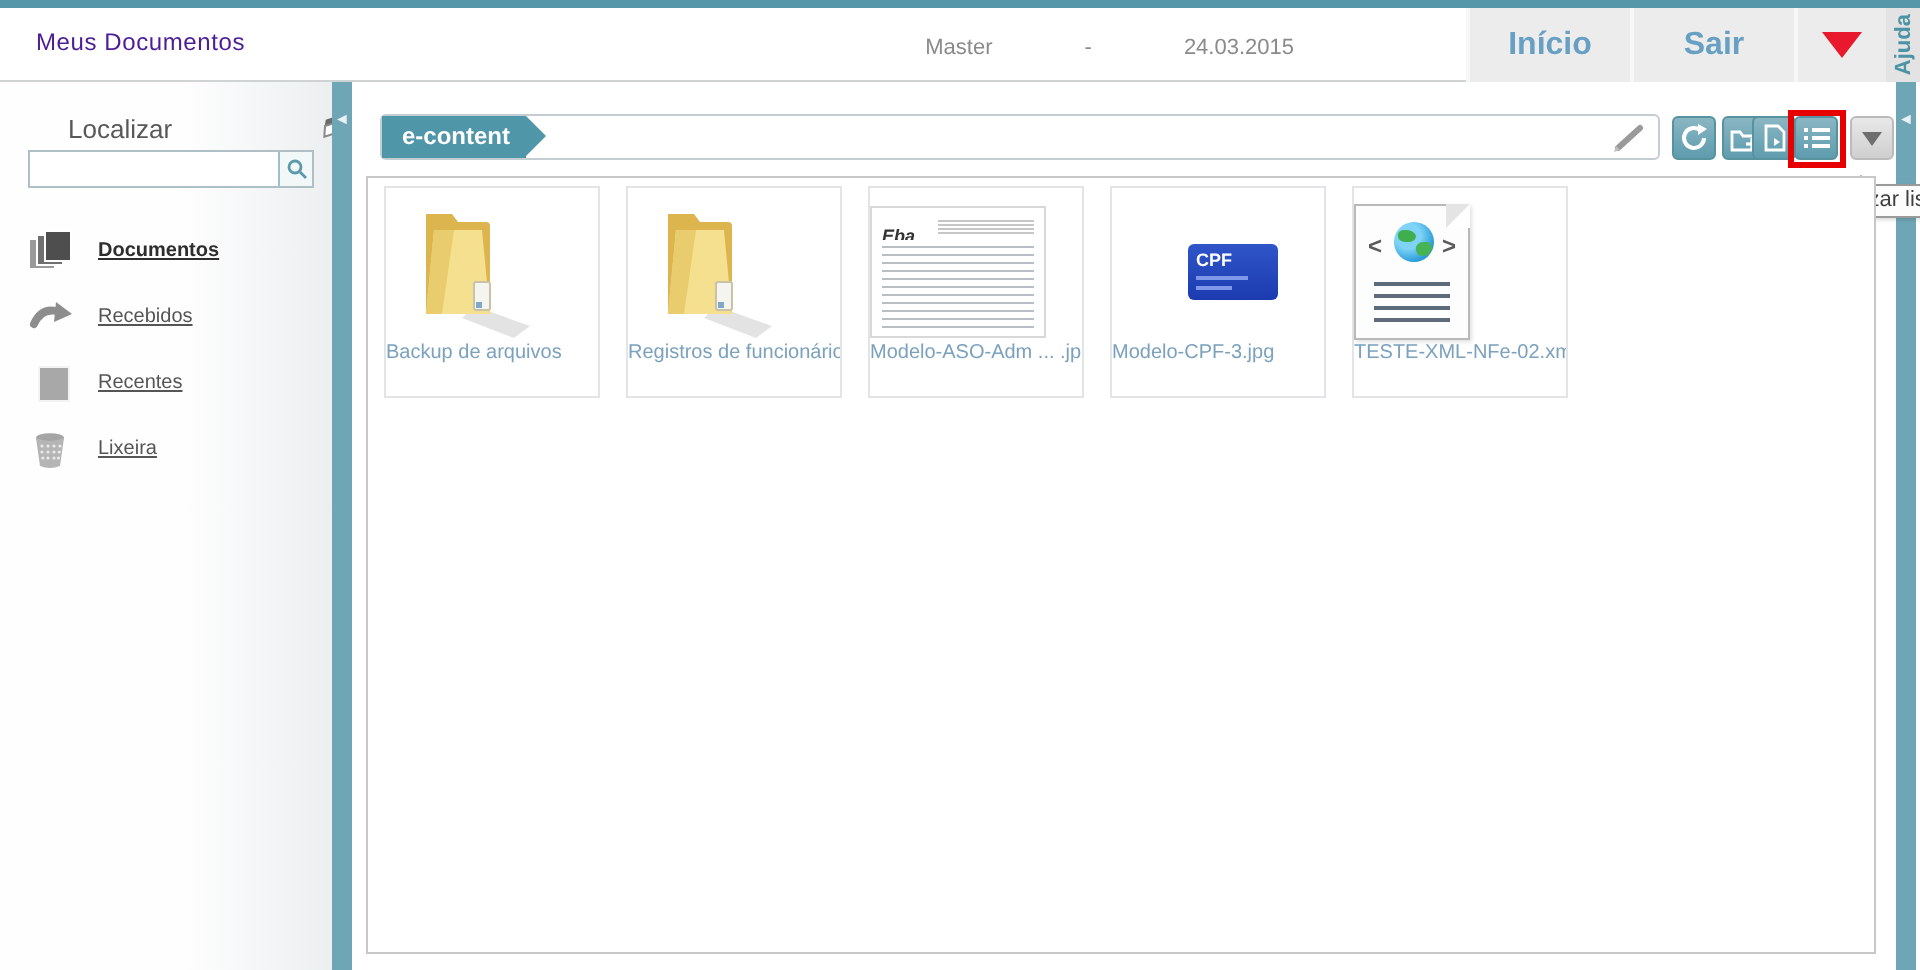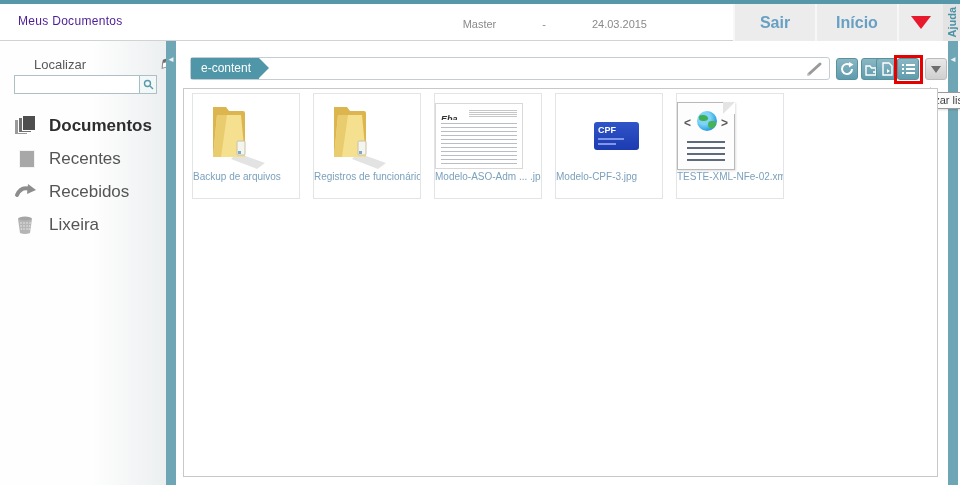--- a/index.html
+++ b/index.html
@@ -30,36 +30,36 @@
   .loc-row { position:absolute; left:14px; top:16px; width:140px; display:flex; justify-content:space-between; align-items:center;margin-left:20px; }
   .loc-label { font-size:13px; color:#585858; }
   .search-wrap { position:absolute; left:14px; top:34px; width:143px; height:19px;
                  border:1px solid #aebfc6; background:#fff; display:flex; }
   .search-input { flex:1; border:0; outline:none; font-size:11px; padding:0 3px; color:#444; min-width:0; }
   .search-btn { width:17px; height:17px; border-left:1px solid #9fc0cb; background:#f2f7f8;
                 display:flex; align-items:center; justify-content:center; cursor:pointer; }
   .menu { position:absolute; left:0; top:68px; width:166px; }
   .menu-item { display:flex; align-items:center; height:33px; padding-left:14px; cursor:pointer; }
   .menu-item .mi-icon { width:26px; height:22px; position:relative; margin-right:9px; flex:none; }
-  .menu-item .mi-label { font-size:17px; color:#555; }
+  .menu-item .mi-label { font-size:10px; color:#555;text-decoration:underline; }
   .menu-item.active .mi-label { font-weight:bold; color:#2e2e2e; }
 
   .stack-pg { position:absolute; width:14px; height:16px; border:1px solid #fff; }
 
   
   .vstrip { position:absolute; top:41px; width:10px; height:444px; background:#6fa6b6; }
   .vstrip .arrow { position:absolute; top:14px; left:1px; font-size:8px; color:#e8f1f4; cursor:pointer; }
   .strip-left { left:166px; }
   .strip-right { left:948px; }
 
   
   .crumb-bar { position:absolute; left:190px; top:57px; width:640px; height:23px; background:#fff;
                border:1px solid #c4cdd2; border-radius:3px; }
   .crumb-tag { position:absolute; left:0px; top:0px; height:21px; min-width:64px; background:#4f96a8;
-               color:#fff; font-weight:normal; font-size:12px; line-height:21px; padding:0 8px 0 10px; cursor:pointer; }
+               color:#fff; font-weight:bold; font-size:12px; line-height:21px; padding:0 8px 0 10px; cursor:pointer; }
   .crumb-tag:after { content:""; position:absolute; right:-10px; top:0; width:0; height:0;
                border-top:10.5px solid transparent; border-bottom:10.5px solid transparent; border-left:10px solid #4f96a8; }
   .pencil { position:absolute; right:6px; top:3px; width:18px; height:16px; cursor:pointer; }
 
   .tbtn { position:absolute; top:58px; width:22px; height:22px; border-radius:3px; cursor:pointer;
           background:linear-gradient(#8ab6c3,#5e9cae); border:1px solid #57929f;
           display:flex; align-items:center; justify-content:center; color:#fff; }
   .tbtn svg { display:block; }
   .red-frame { position:absolute; left:894px; top:55px; width:29px; height:29px; border:3px solid #e60000; }
   .tbtn.gray { background:linear-gradient(#e8e8e8,#cfcfcf); border:1px solid #bbb; }
@@ -127,22 +127,22 @@
 
 <div class="app">
 
   <div class="topline"></div>
   <div class="header">
     <div class="header-title">Meus Documentos</div>
     <div class="session">
       <span>Master</span><span>-</span><span>24.03.2015</span>
     </div>
     <div class="hdr-right">
+      <div class="hdr-btn text">Início</div>
       <div class="hdr-btn text">Sair</div>
-      <div class="hdr-btn text">Início</div>
       <div class="hdr-btn tri">
         <span class="tri-red"></span>
       </div>
       <div class="help-tab">
         <span>Ajuda</span>
       </div>
     </div>
   </div>
 
   <div class="sidebar">
@@ -167,32 +167,32 @@
       <div class="menu-item active">
         <span class="mi-icon">
           <span class="stack-pg" style="left:0;top:4px;background:#9a9a9a;"></span>
           <span class="stack-pg" style="left:4px;top:2px;background:#707070;"></span>
           <span class="stack-pg" style="left:8px;top:0;background:#4e4e4e;"></span>
         </span>
         <span class="mi-label">Documentos</span>
       </div>
       <div class="menu-item">
         <span class="mi-icon">
-          <span class="stack-pg" style="left:5px;top:2px;background:#a8a8a8;width:16px;height:18px;border-color:#f3f3f3;"></span>
-        </span>
-        <span class="mi-label">Recentes</span>
-      </div>
-      <div class="menu-item">
-        <span class="mi-icon">
           <svg width="24" height="20" viewBox="0 0 24 20">
             <path d="M3,14 Q7,5 16,8" fill="none" stroke="#8d8d8d" stroke-width="4" stroke-linecap="round"></path>
             <polygon points="14,3 22,9 13,13" fill="#8d8d8d"></polygon>
           </svg>
         </span>
         <span class="mi-label">Recebidos</span>
+      </div>
+      <div class="menu-item">
+        <span class="mi-icon">
+          <span class="stack-pg" style="left:5px;top:2px;background:#a8a8a8;width:16px;height:18px;border-color:#f3f3f3;"></span>
+        </span>
+        <span class="mi-label">Recentes</span>
       </div>
       <div class="menu-item">
         <span class="mi-icon">
           <svg width="22" height="22" viewBox="0 0 22 22">
             <ellipse cx="11" cy="5" rx="7" ry="2.4" fill="#a5a5a5"></ellipse>
             <path d="M4,5 L6,19 Q11,21 16,19 L18,5 Q11,8 4,5 Z" fill="#b5b5b5"></path>
             <g fill="#fff" opacity="0.7">
               <circle cx="7" cy="9" r="0.8"></circle>
                 <circle cx="10" cy="9" r="0.8"></circle>
                 <circle cx="13" cy="9" r="0.8"></circle>

